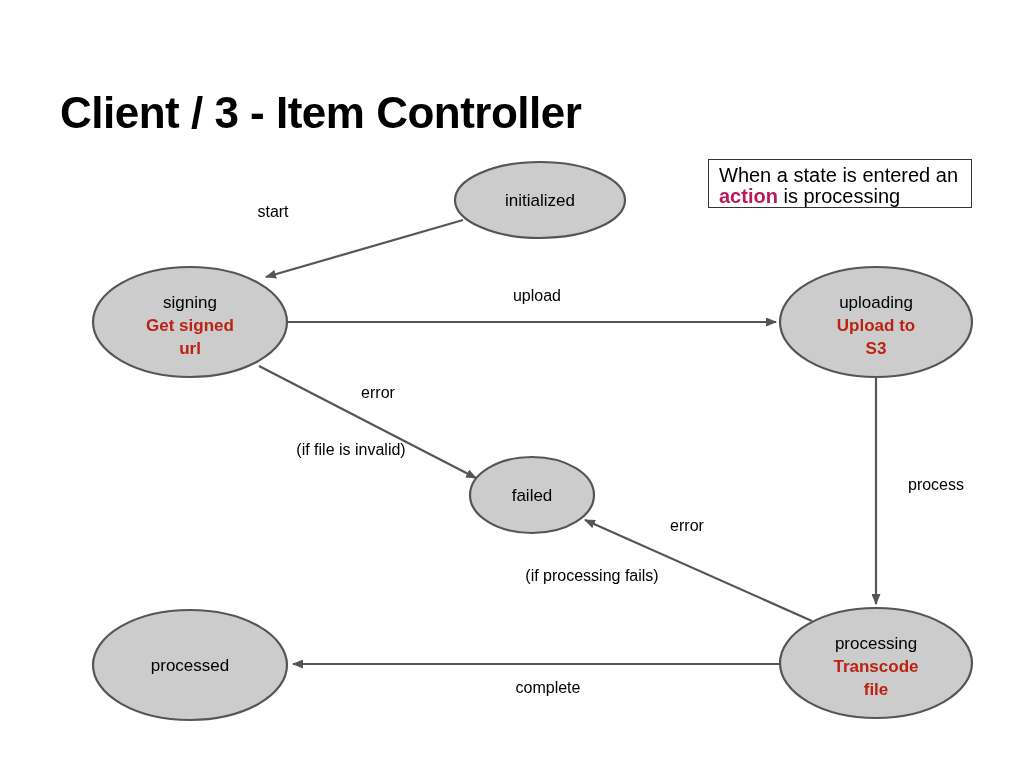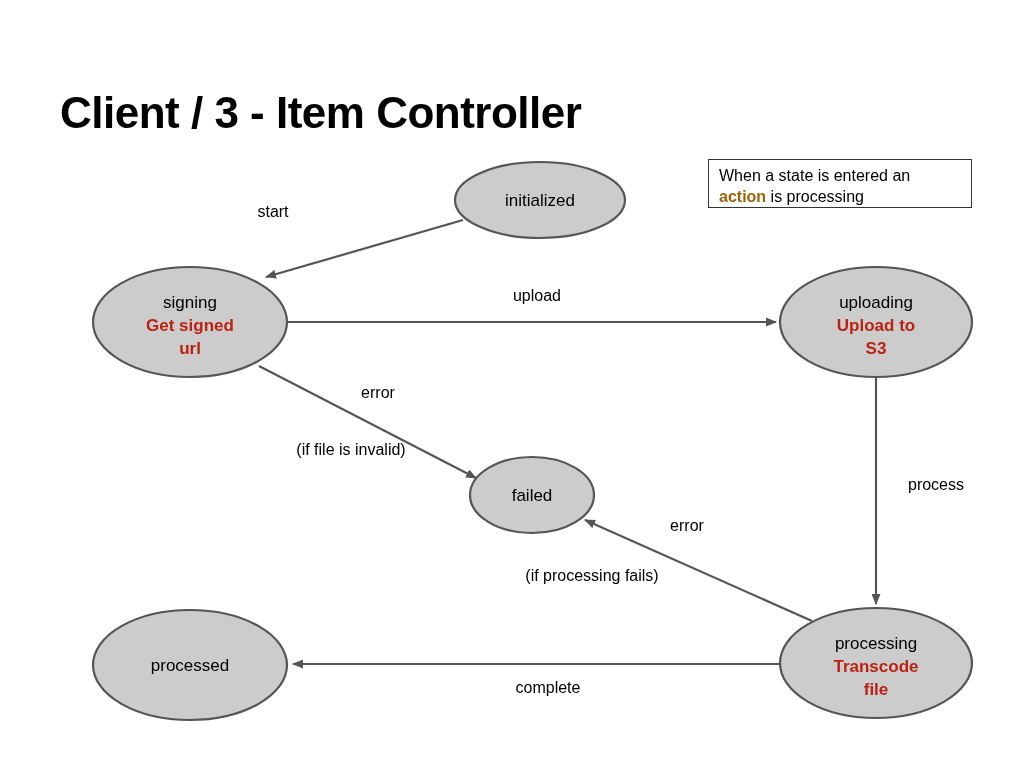--- a/index.html
+++ b/index.html
@@ -75,29 +75,29 @@
   #legend-box {
     position: absolute;
     left: 708px;
     top: 159px;
     width: 264px;
     height: 49px;
     border: 1.5px solid #333333;
     background: #ffffff;
     box-sizing: border-box;
     padding: 5px 0 12px 10px;
-    font-size: 16px;
+    font-size: 20px;
     line-height: 21px;
     color: #000000;
   }
   #legend-box .legend-line {
     white-space: nowrap;
   }
   .legend-accent {
-    color: #a16207;
+    color: #be185d;
     font-weight: bold;
   }
 </style>
 </head>
 <body>
 
 <div id="slide">
 
   <div id="page-title">Client / 3 - Item Controller</div>
 

